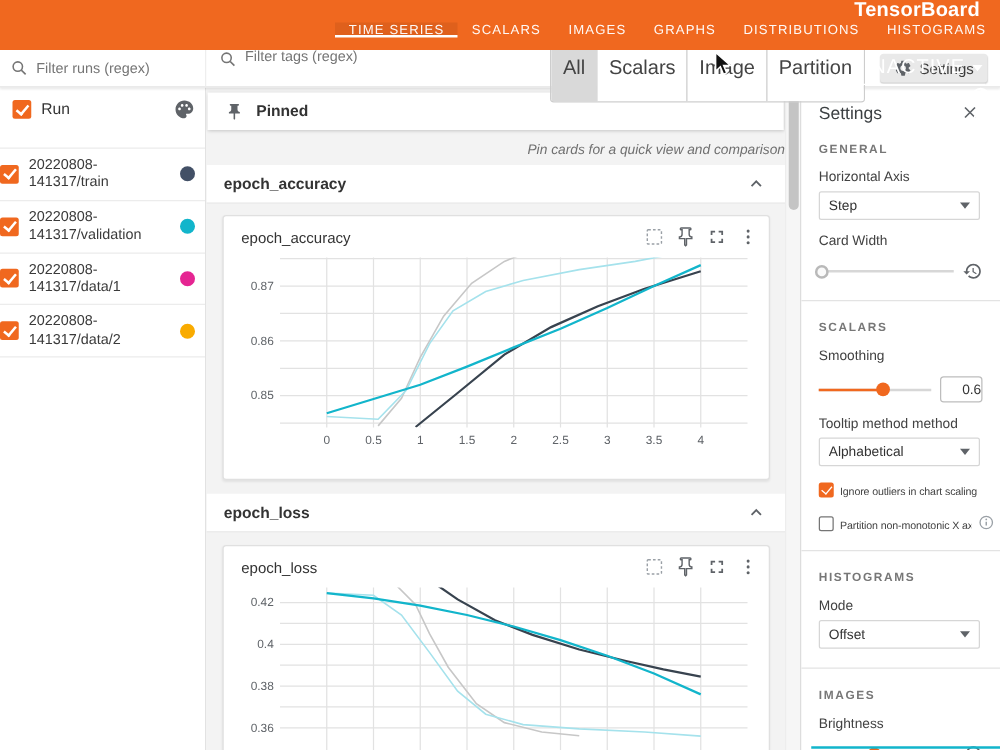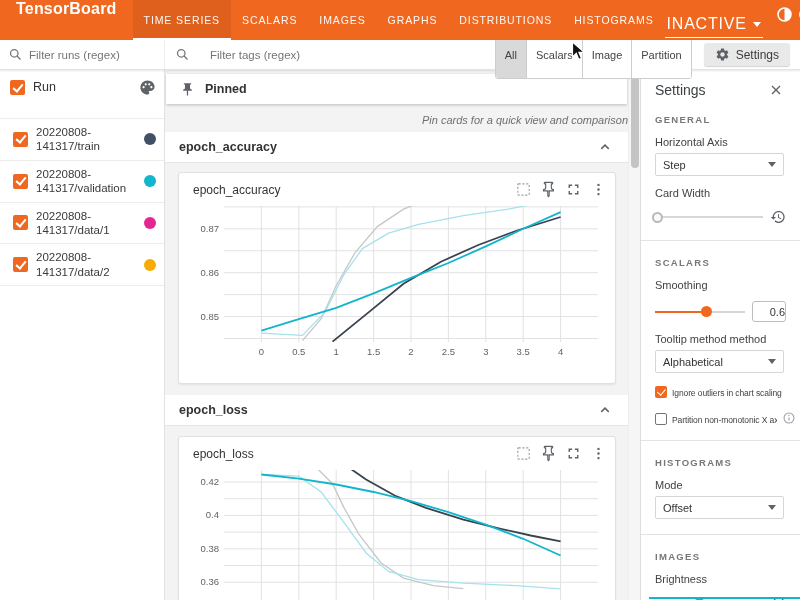--- a/index.html
+++ b/index.html
@@ -2,21 +2,21 @@
 <html><head>
 <meta charset="utf-8">
 <style>
   * { box-sizing: border-box; margin: 0; padding: 0; }
   body { background: #e9e9e9; font-family: "Liberation Sans", sans-serif; }
   #app { position: relative; width: 800px; height: 600px; overflow: hidden; background: #fff;
          --accent: #f0681f; --teal: #12b5cb; font-family: "Liberation Sans", sans-serif; }
 
   
   .topbar { position: absolute; top: 0; left: 0; right: 0; height: 40px; background: var(--accent);
-            display: flex; align-items: flex-start; color: #fff; z-index: 10; }
+            display: flex; align-items: flex-end; color: #fff; z-index: 10; flex-direction: column; }
   .logo { font-size: 16px; font-weight: bold; padding: 0 16px 0 16px; letter-spacing: .2px; white-space: nowrap; }
   .tabs { display: flex; height: 100%; }
   .tab { position: relative; display: flex; align-items: center; padding: 0 11px; font-size: 10.5px;
          letter-spacing: .9px; color: rgba(255,255,255,.96); cursor: pointer; white-space: nowrap; }
   .tab.active { background: rgba(0,0,0,.07); }
   .tab.active::after { content: ""; position: absolute; left: 0; right: 0; bottom: 0; height: 2px; background: #fff; }
   .tb-spacer { flex: 1; }
   .status-select { display: flex; align-items: center; gap: 6px; border-bottom: 1px solid #fff;
                    padding: 2px 2px 4px; margin-right: 12px; font-size: 16px; letter-spacing: .8px; cursor: pointer; margin-top: 13px; }
   .status-select .dd-arrow { border-top-color: #fff; }
@@ -24,37 +24,37 @@
               border-top: 5px solid #5f6368; }
   .icon-btn { background: none; border: none; width: 27px; height: 28px; display: flex; align-items: center;
               justify-content: center; cursor: pointer; margin-right: 2px; }
 
   
   .toolbar2 { position: absolute; top: 40px; left: 0; right: 0; height: 30px; background: #fff;
               display: flex; align-items: center; border-bottom: 1px solid #e3e3e3;
               box-shadow: 0 1px 2px rgba(0,0,0,.10); z-index: 9; }
   .runs-filter { width: 165px; height: 100%; display: flex; align-items: center; gap: 6px; padding: 0 8px;
                  border-right: 1px solid #eee; flex: none; }
-  .tags-filter { flex: 1; height: 100%; display: flex; align-items: center; gap: 20px; padding: 0 10px; }
+  .tags-filter { flex: 1; height: 100%; display: flex; align-items: flex-start; gap: 6px; padding: 0 10px; }
   .filter-input { border: none; outline: none; width: 100%; font-size: 11.5px; color: #333;
                   background: transparent; font-family: inherit; }
   .filter-input::placeholder { color: #757575; opacity: 1; }
   .chip-group { display: flex; border: 1px solid #cdcdcd; border-radius: 3px; overflow: hidden; margin-right: 12px; flex: none; }
-  .chip { padding: 17px 9px; font-size: 11px; color: #444; background: #fff; border-left: 1px solid #cdcdcd;
+  .chip { padding: 17px 9px; font-size: 16px; color: #444; background: #fff; border-left: 1px solid #cdcdcd;
           cursor: pointer; white-space: nowrap; }
   .chip:first-child { border-left: none; }
   .chip.selected { background: #d9d9d9; }
   .settings-btn { display: flex; align-items: center; gap: 6px; background: #e9e9e9; border: none; border-radius: 3px;
                   padding: 4px 11px; font-size: 12px; color: #3c3c3c; margin-right: 10px; cursor: pointer;
                   box-shadow: 0 1px 1px rgba(0,0,0,.18); font-family: inherit; flex: none; }
 
   
   .sidebar { position: absolute; top: 70px; left: 0; width: 165px; bottom: 0; background: #fff;
              border-right: 1px solid #e2e2e2; z-index: 2; }
-  .run-row { display: flex; align-items: center; gap: 8px; padding: 6px 8px 6px 13px; border-bottom: 1px solid #ececec; }
+  .run-row { display: flex; align-items: center; gap: 8px; padding: 6px 8px 6px 0; border-bottom: 1px solid #ececec; }
   .run-row.header { padding: 9px 8px 22px 10px; }
   .run-row .lbl { flex: 1; font-size: 11.5px; color: #3a3a3a; line-height: 1.25; overflow-wrap: break-word; min-width: 0; }
   .run-row .lbl.hdr { font-size: 12.5px; color: #333; }
   .dot { width: 12px; height: 12px; border-radius: 50%; flex: none; }
 
   
   .cb { width: 15px; height: 15px; border-radius: 2px; position: relative; flex: none; cursor: pointer; }
   .cb.checked { background: var(--accent); }
   .cb.checked::after { content: ""; position: absolute; left: 4.5px; top: 1.5px; width: 4px; height: 8px;
                        border: solid #fff; border-width: 0 2px 2px 0; transform: rotate(40deg); }

